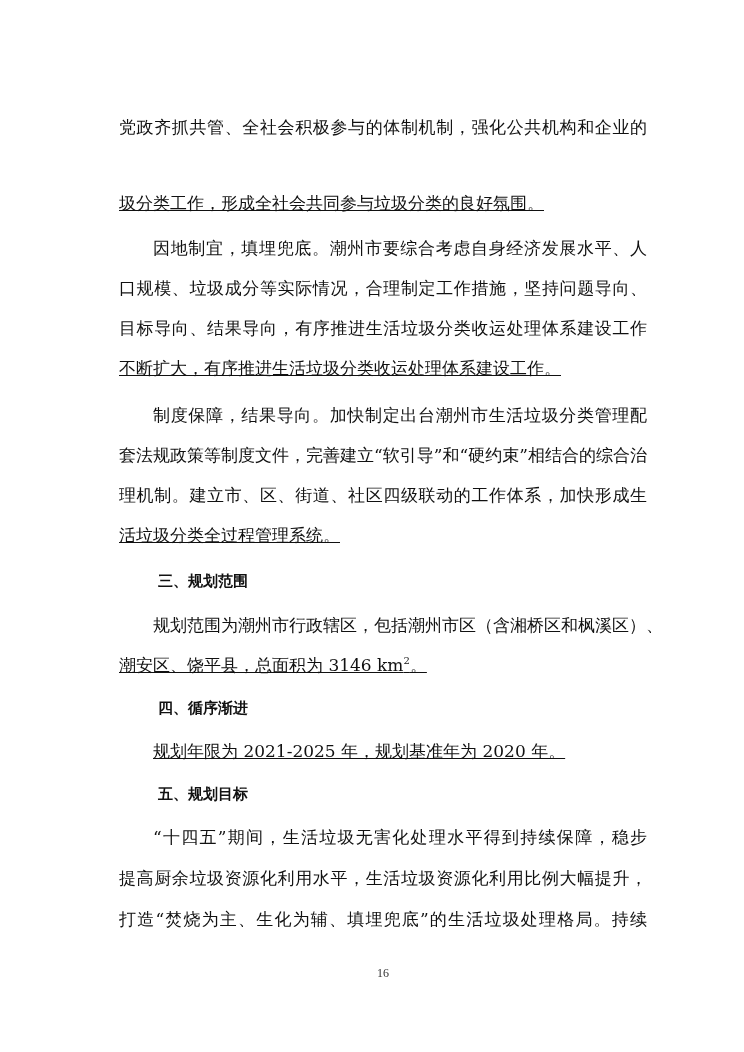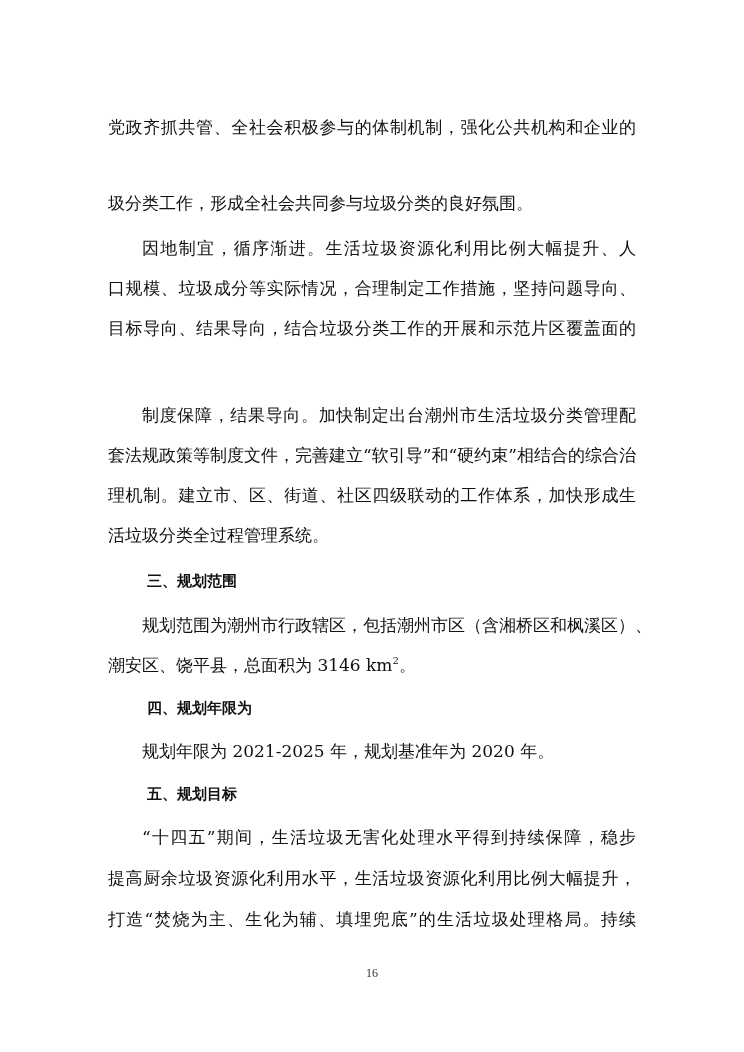--- a/index.html
+++ b/index.html
@@ -1,49 +1,50 @@
 <!DOCTYPE html>
 <html><head>
 <meta charset="utf-8">
 <style>
   html, body { margin: 0; padding: 0; background: #ffffff; }
   body { width: 744px; height: 1052px; position: relative; overflow: hidden;
          font-family: "DejaVu Serif", "Liberation Serif", serif; color: #111; }
-  .page { position: absolute; left: 0; top: 0; width: 664px; height: 1052px; }
+  .page { position: absolute; left: 11px; top: 0; width: 664px; height: 1052px; }
   .line { position: absolute; left: 108px; width: 528px; font-size: 17px; line-height: 20px;
           white-space: nowrap; text-align: justify; text-align-last: justify; letter-spacing: 0px; }
-  .line.last { text-align-last: left; }
+  .line.last { text-align-last: left; text-decoration: underline; }
   .line.indent { left: 142px; width: 494px; }
   .heading { position: absolute; left: 147px; font-family: "DejaVu Sans", "Liberation Sans", sans-serif;
              font-weight: bold; font-size: 15px; line-height: 22px; color: #111; }
   .pagenum { position: absolute; left: 0; width: 744px; top: 966px; text-align: center;
              font-family: Liberation Serif, serif; font-size: 12px; color: #333; }
   sup { font-size: 10px; line-height: 0; }
 </style>
 </head>
 <body>
 
 <div class="page">
   <div class="line" style="top:117px">党政齐抓共管、全社会积极参与的体制机制，强化公共机构和企业的</div>
   <div class="line last" style="top:193px">圾分类工作，形成全社会共同参与垃圾分类的良好氛围。</div>
 
-  <div class="line indent" style="top:238px">因地制宜，循序渐进。生活垃圾资源化利用比例大幅提升、人</div>
+  <div class="line indent" style="top:238px">因地制宜，填埋兜底。潮州市要综合考虑自身经济发展水平、人</div>
   <div class="line" style="top:278px">口规模、垃圾成分等实际情况，合理制定工作措施，坚持问题导向、</div>
-  <div class="line" style="top:318px">目标导向、结果导向，结合垃圾分类工作的开展和示范片区覆盖面的</div>
+  <div class="line" style="top:318px">目标导向、结果导向，有序推进生活垃圾分类收运处理体系建设工作</div>
+  <div class="line last" style="top:358px">不断扩大，有序推进生活垃圾分类收运处理体系建设工作。</div>
 
   <div class="line indent" style="top:405px">制度保障，结果导向。加快制定出台潮州市生活垃圾分类管理配</div>
   <div class="line" style="top:445px">套法规政策等制度文件，完善建立“软引导”和“硬约束”相结合的综合治</div>
   <div class="line" style="top:485px">理机制。建立市、区、街道、社区四级联动的工作体系，加快形成生</div>
   <div class="line last" style="top:525px">活垃圾分类全过程管理系统。</div>
 
   <div class="heading" style="top:570px">三、规划范围</div>
   <div class="line indent" style="top:615px">规划范围为潮州市行政辖区，包括潮州市区（含湘桥区和枫溪区）、</div>
   <div class="line last" style="top:655px; text-align:center;"><span>潮安区、饶平县，总面积为 3146 km</span><sup>2</sup><span>。</span></div>
 
-  <div class="heading" style="top:697px">四、规划年限为</div>
+  <div class="heading" style="top:697px">四、循序渐进</div>
   <div class="line last indent" style="top:741px; text-align:left;">规划年限为 2021-2025 年，规划基准年为 2020 年。</div>
 
   <div class="heading" style="top:783px">五、规划目标</div>
   <div class="line indent" style="top:827px">“十四五”期间，生活垃圾无害化处理水平得到持续保障，稳步</div>
   <div class="line" style="top:868px">提高厨余垃圾资源化利用水平，生活垃圾资源化利用比例大幅提升，</div>
   <div class="line" style="top:909px">打造“焚烧为主、生化为辅、填埋兜底”的生活垃圾处理格局。持续</div>
 
   <div class="pagenum">16</div>
 </div>
 

